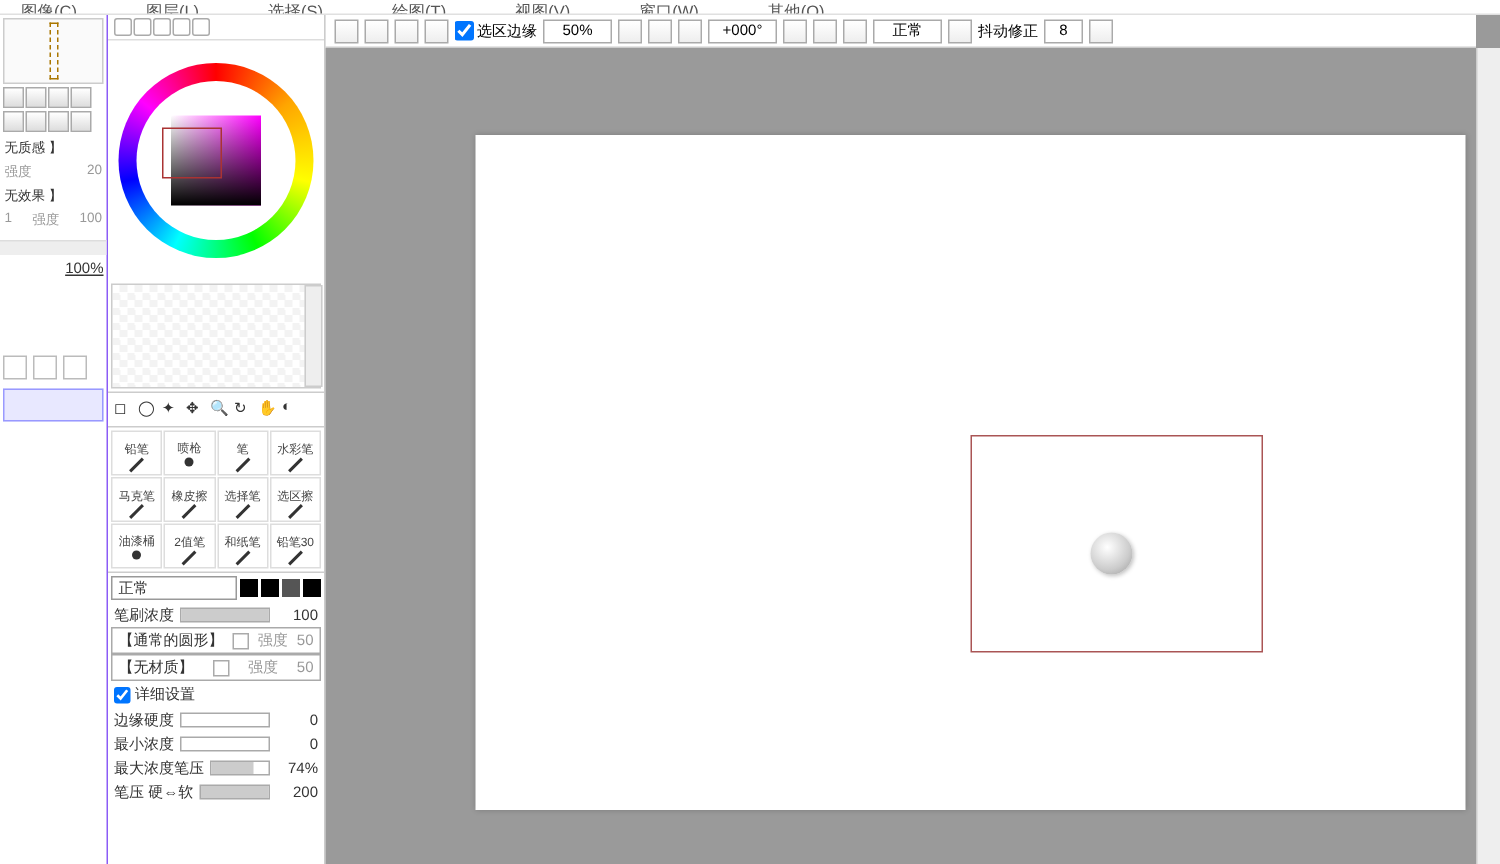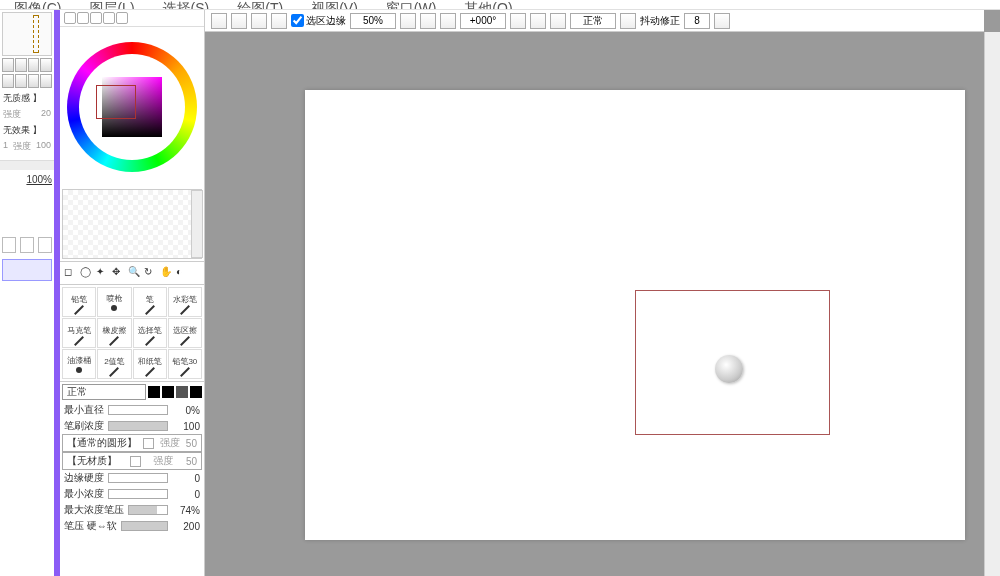--- a/index.html
+++ b/index.html
@@ -1,24 +1,24 @@
 <!DOCTYPE html>
 <html><head>
 <meta charset="utf-8">
 <style>
 * { margin: 0; padding: 0; box-sizing: border-box; font-family: "Microsoft YaHei", sans-serif; }
 body { width: 1000px; height: 576px; overflow: hidden; background: #fff; }
 
-.menubar { height: 10px; background: #fff; display: flex; gap: 20px; padding-left: 10px; font-size: 14px; color: #555; overflow: hidden; border-bottom: 1px solid #e0e0e0; }
+.menubar { height: 10px; background: #fff; display: flex; gap: 38px; padding-left: 10px; font-size: 11px; color: #555; overflow: hidden; border-bottom: 1px solid #e0e0e0; }
 .menubar span { padding: 0 4px; }
 
 .main { display: flex; height: 566px; }
 
 
-.leftcol { width: 60px; background: #fff; border-right: 6px solid #8b5cf6; font-size: 9px; color: #333; }
+.leftcol { width: 72px; background: #fff; border-right: 1px solid #8b5cf6; font-size: 9px; color: #333; }
 .leftcol .navbox { height: 44px; border: 1px solid #ccc; margin: 2px; position: relative; background: #fafafa; }
 .leftcol .navbox .navrect { position: absolute; border: 1px dashed #a70; left: 30px; top: 2px; width: 6px; height: 38px; }
 .leftcol .btnrow { display: flex; gap: 1px; margin: 2px; }
 .leftcol .btnrow .btn { width: 14px; height: 14px; border: 1px solid #aaa; background: linear-gradient(#fff,#ddd); }
 .leftcol .section-label { padding: 2px 3px; }
 .leftcol .valrow { display:flex; justify-content:space-between; padding:1px 3px; color:#999; }
 .leftcol .numfield { text-align: right; margin: 4px 2px; font-size: 10px; text-decoration: underline; }
 .leftcol .lowtools { margin-top: 50px; display:flex; gap:4px; padding:2px; }
 .leftcol .lowtools .sq { width:16px; height:16px; border:1px solid #bbb; }
 .leftcol .hl { height: 22px; margin: 4px 2px; border: 1px solid #99f; background: #e8e8ff; }
@@ -194,42 +194,41 @@
         </div>
     </div>
     <div class="moderow">
       <div class="sel">正常</div>
       <div class="sw"></div>
       <div class="sw"></div>
       <div class="sw g"></div>
       <div class="sw"></div>
     </div>
     <div class="proprow">
-        <span>最小直径</span>
-        <div class="bar"></div>
-        <span class="num">0%</span>
-      </div>
-    <div class="proprow">
         <span>笔刷浓度</span>
         <div class="bar">
           <div class="fill" style="right:0"></div>
         </div>
         <span class="num">100</span>
       </div>
     <div class="subsection">
         <span>【通常的圆形】</span>
         <div class="chip"></div>
         <span style="color:#999">强度</span>
         <span style="color:#999">50</span>
       </div>
     <div class="subsection">
         <span>【无材质】</span>
         <div class="chip"></div>
         <span style="color:#999">强度</span>
         <span style="color:#999">50</span>
+      </div>
+    <div class="checkrow">
+        <input type="checkbox" checked="" style="">
+        <span>详细设置</span>
       </div>
     <div class="proprow">
         <span>边缘硬度</span>
         <div class="bar"></div>
         <span class="num">0</span>
       </div>
     <div class="proprow">
         <span>最小浓度</span>
         <div class="bar"></div>
         <span class="num">0</span>

